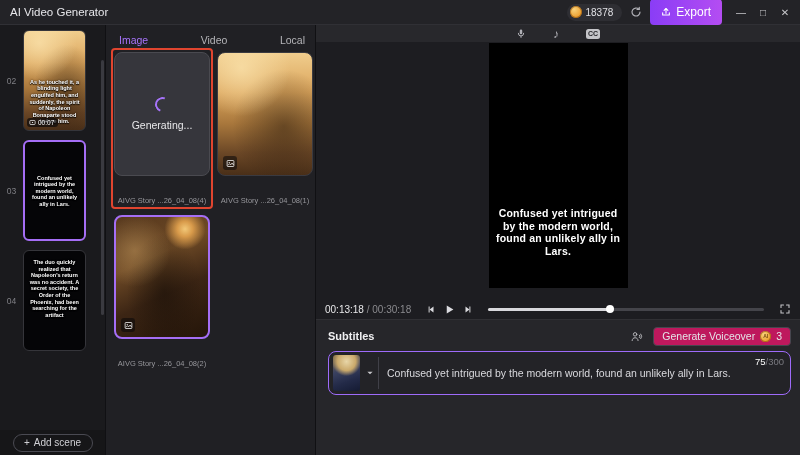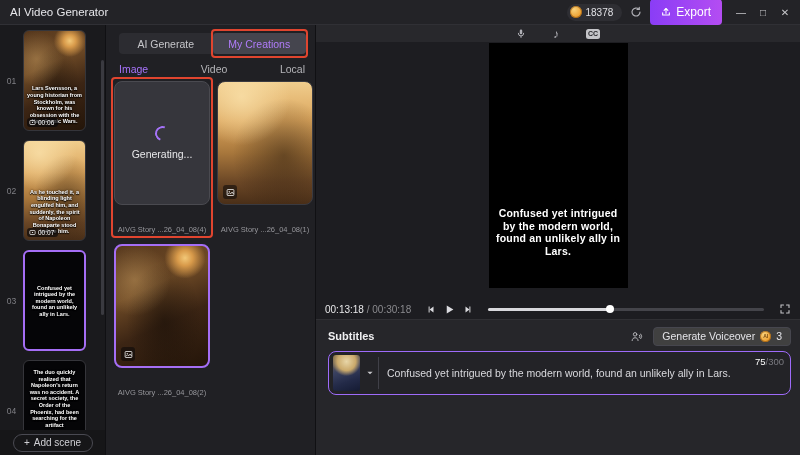--- a/index.html
+++ b/index.html
@@ -110,21 +110,21 @@
   .slider-fill { position:absolute; left:0; top:0; height:3px; background:#d8d8dc; border-radius:2px; }
   .slider-handle { position:absolute; right:-4px; top:50%; transform:translateY(-50%);
                    width:8px; height:8px; border-radius:50%; background:#fff; }
   .fs-btn { background:none; border:none; color:#c4c4c8; display:flex; }
 
   .subtitles-panel { height:136px; background:#26262a; border-top:1px solid #303034; padding:6px 9px 0 12px; }
   .sub-header { display:flex; align-items:center; justify-content:space-between; height:20px; }
   .sub-title { font-size:11px; font-weight:bold; color:#f0f0f2; }
   .sub-header-right { display:flex; align-items:center; gap:9px; }
   .voice-icon-btn { background:none; border:none; color:#b8b8bc; display:flex; }
-  .gv-btn { height:19px; border-radius:4px; border:1px solid #46464e; background:#404040;
+  .gv-btn { height:19px; border-radius:4px; border:1px solid #46464e; background:#be185d;
             color:#e4e4e8; font-size:10.5px; display:flex; align-items:center; gap:5px; padding:0 8px; }
   .gv-btn .coin { width:11px; height:11px; }
   .sub-row { margin-top:5px; height:44px; border:1.5px solid #9e6bfa; border-radius:8px;
              background:#232327; position:relative; display:flex; align-items:center;
              padding:4px 10px 4px 4px; }
   .sub-avatar { width:27px; height:36px; border-radius:3px; flex:none;
                 background:
                  radial-gradient(circle at 50% 18%, #e8d6a8 0, #caa96b 28%, rgba(202,169,107,0) 45%),
                  linear-gradient(160deg, #8a7346 0%, #3a4160 40%, #232a48 70%, #151b33 100%); }
   .sub-chevron { color:#c8c8cc; margin:0 4px 0 6px; display:flex; background:none; border:none; }
@@ -176,35 +176,20 @@
         </button>
     </div>
   </div>
 </header>
 
 <div class="main">
 
   <aside class="scenes">
     <div class="scene-list">
 
-      <div class="scene-row">
-        <div class="scene-num">01</div>
-        <div class="thumb photo-a">
-          <div class="thumb-caption cap-low">Lars Svensson, a young historian from Stockholm, was known for his obsession with the Napoleonic Wars.</div>
-          <div class="dur-badge">
-            <span>
-              <svg width="7" height="7" viewBox="0 0 24 24" fill="none" stroke="#fff" stroke-width="2.4">
-                <rect x="3" y="5" width="18" height="14" rx="3"></rect>
-                  <path d="M10 9.5 15.5 12 10 14.5z" fill="#fff" stroke="none"></path>
-              </svg>
-            </span>
-            <span>00:06</span>
-          </div>
-        </div>
-      </div>
 
       <div class="scene-row">
         <div class="scene-num">02</div>
         <div class="thumb photo-b">
           <div class="thumb-caption cap-low">As he touched it, a blinding light engulfed him, and suddenly, the spirit of Napoleon Bonaparte stood before him.</div>
           <div class="dur-badge">
             <span>
               <svg width="7" height="7" viewBox="0 0 24 24" fill="none" stroke="#fff" stroke-width="2.4">
                 <rect x="3" y="5" width="18" height="14" rx="3"></rect>
                   <path d="M10 9.5 15.5 12 10 14.5z" fill="#fff" stroke="none"></path>
@@ -233,29 +218,20 @@
     <div class="scene-scrollbar"></div>
     <div class="add-scene-bar">
       <button class="add-scene-btn">
         <span>+</span>
         <span>Add scene</span>
       </button>
     </div>
   </aside>
 
   <section class="library">
-    <div class="tab-pill">
-      <div class="tab">
-        <span>AI Generate</span>
-      </div>
-      <div class="tab active">
-        <span>My Creations</span>
-        <div class="annotation-box"></div>
-      </div>
-    </div>
 
     <div class="subtabs">
       <span class="subtab active">Image</span>
       <span class="subtab">Video</span>
       <span class="subtab">Local</span>
     </div>
 
     <div class="cards">
 
       <div class="card-block">

